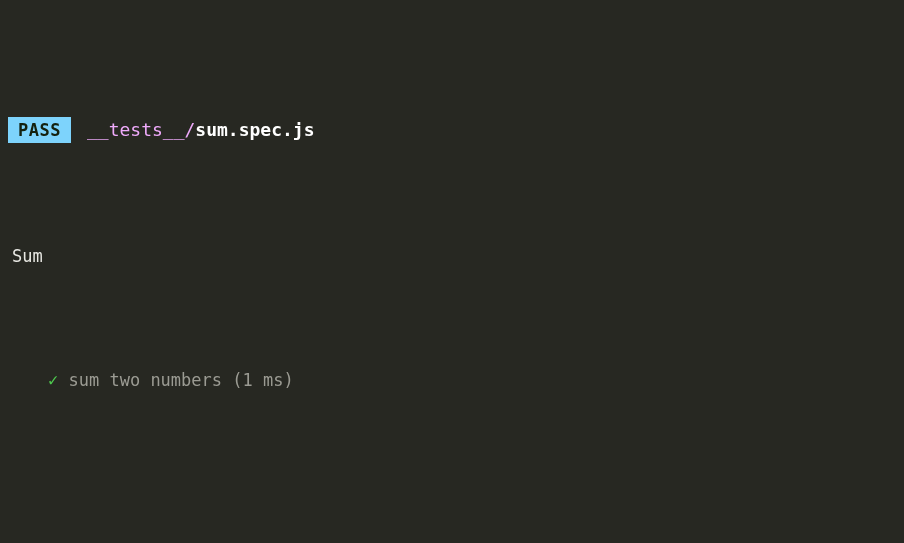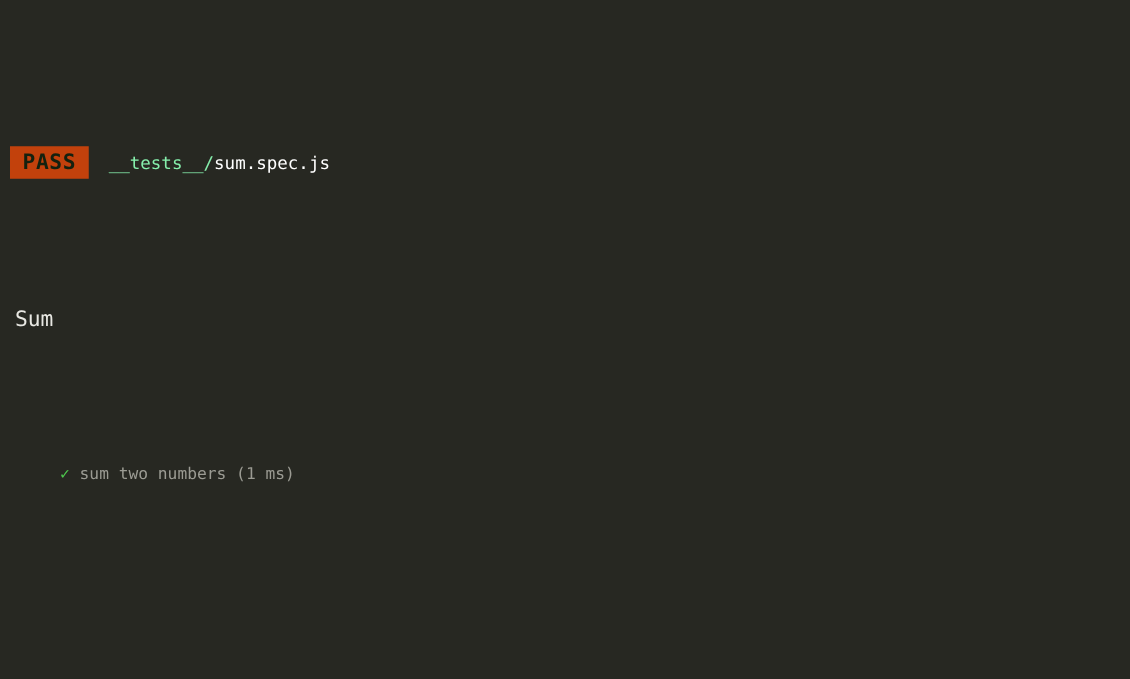--- a/index.html
+++ b/index.html
@@ -26,54 +26,54 @@
 
   
   .suite-line {
     height: 32px;
     line-height: 32px;
     padding-left: 8px;
     display: flex;
     align-items: center;
   }
   .pass-badge {
-    background: #c2410c;
+    background: #7dd3fc;
     color: #14210f;
     font-weight: bold;
     font-size: 17px;
     padding: 3px 10px;
     line-height: 20px;
     display: inline-block;
     letter-spacing: 0.5px;
   }
   .path-dim {
-    color: #86efac;
+    color: #f0abfc;
     margin-left: 16px;
-    font-size: 14px;
+    font-size: 18px;
   }
   .path-file {
     color: #ffffff;
-    font-weight: normal;
-    font-size: 14px;
+    font-weight: bold;
+    font-size: 18px;
     margin-top: 12px;
   }
 
   .describe {
     color: #e8e8e3;
     padding-left: 12px;
     height: 28px;
     line-height: 28px;
     font-size: 17px;
   }
   .testcase {
     padding-left: 48px;
     height: 28px;
     line-height: 28px;
     color: #9b9b93;
-    font-size: 13px;
+    font-size: 17px;
   }
   .check { color: #4ec94e; }
 </style>
 </head>
 <body>
 
 <div class="terminal">
 
   
   <div class="suite-line">

